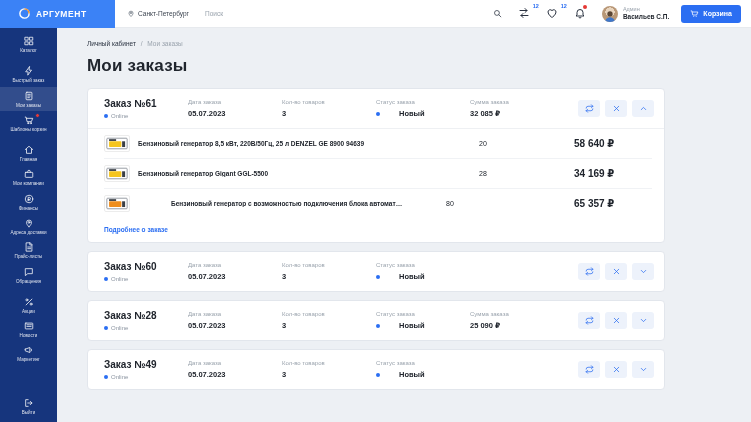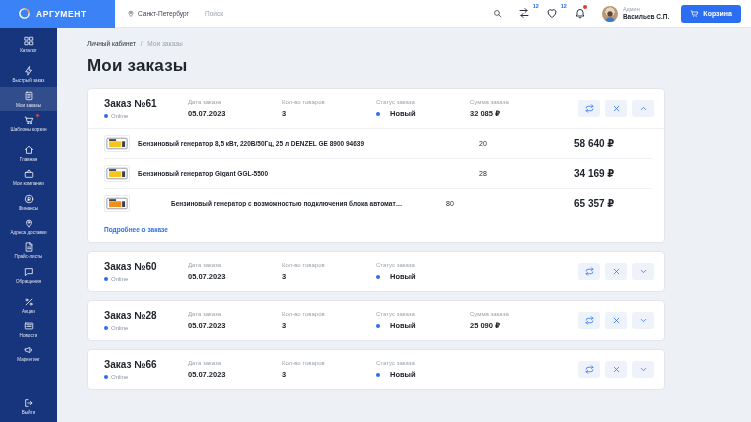--- a/index.html
+++ b/index.html
@@ -60,21 +60,21 @@
   .order-card { width:578px; background:#fff; border:1px solid #e2e6ec; border-radius:4px; margin-bottom:8px; }
   .order-head { display:flex; align-items:center; padding:9px 10px 9px 16px; }
   .oid { width:84px; flex:none; }
   .onum { font-size:10px; font-weight:bold; color:#20252d; }
   .ochan { display:flex; align-items:center; gap:3px; margin-top:4px; }
   .dot { width:4px; height:4px; border-radius:50%; background:#2b6ef2; flex:none; }
   .ochan-text { font-size:6px; color:#8b94a1; }
   .ocol { width:94px; flex:none; }
   .ocol-label { font-size:6px; color:#9aa3ad; }
   .ocol-value { font-size:7.5px; font-weight:bold; color:#20252d; margin-top:4px; }
-  .status-value { display:flex; align-items:center; gap:10px; }
+  .status-value { display:flex; align-items:center; gap:19px; }
   .actions { margin-left:auto; display:flex; gap:5px; }
   .abtn { width:22px; height:17px; border:none; border-radius:3px; background:#edf2fb;
     display:flex; align-items:center; justify-content:center; cursor:pointer; padding:0; }
   .abtn svg { width:9px; height:9px; stroke:#2b6ef2; fill:none; stroke-width:2;
     stroke-linecap:round; stroke-linejoin:round; }
   .abtn.expanded svg { transform:rotate(180deg); }
 
   .products { border-top:1px solid #eef0f3; padding:0 12px 0 16px; }
   .prow { display:flex; align-items:center; padding:6px 0; border-bottom:1px solid #f0f2f5; }
   .prow:last-child { border-bottom:none;gap:33px; }
@@ -476,21 +476,21 @@
                 <path d="M6 9l6 6 6-6"></path>
               </svg>
         </button>
       </div>
     </div>
 
   </section>
       <section class="order-card">
     <div class="order-head">
       <div class="oid">
-        <div class="onum">Заказ №66</div>
+        <div class="onum">Заказ №49</div>
         <div class="ochan">
           <span class="dot"></span>
           <span class="ochan-text">Online</span>
         </div>
       </div>
       <div class="ocol">
         <div class="ocol-label">Дата заказа</div>
         <div class="ocol-value val-date">05.07.2023</div>
       </div>
       <div class="ocol">

